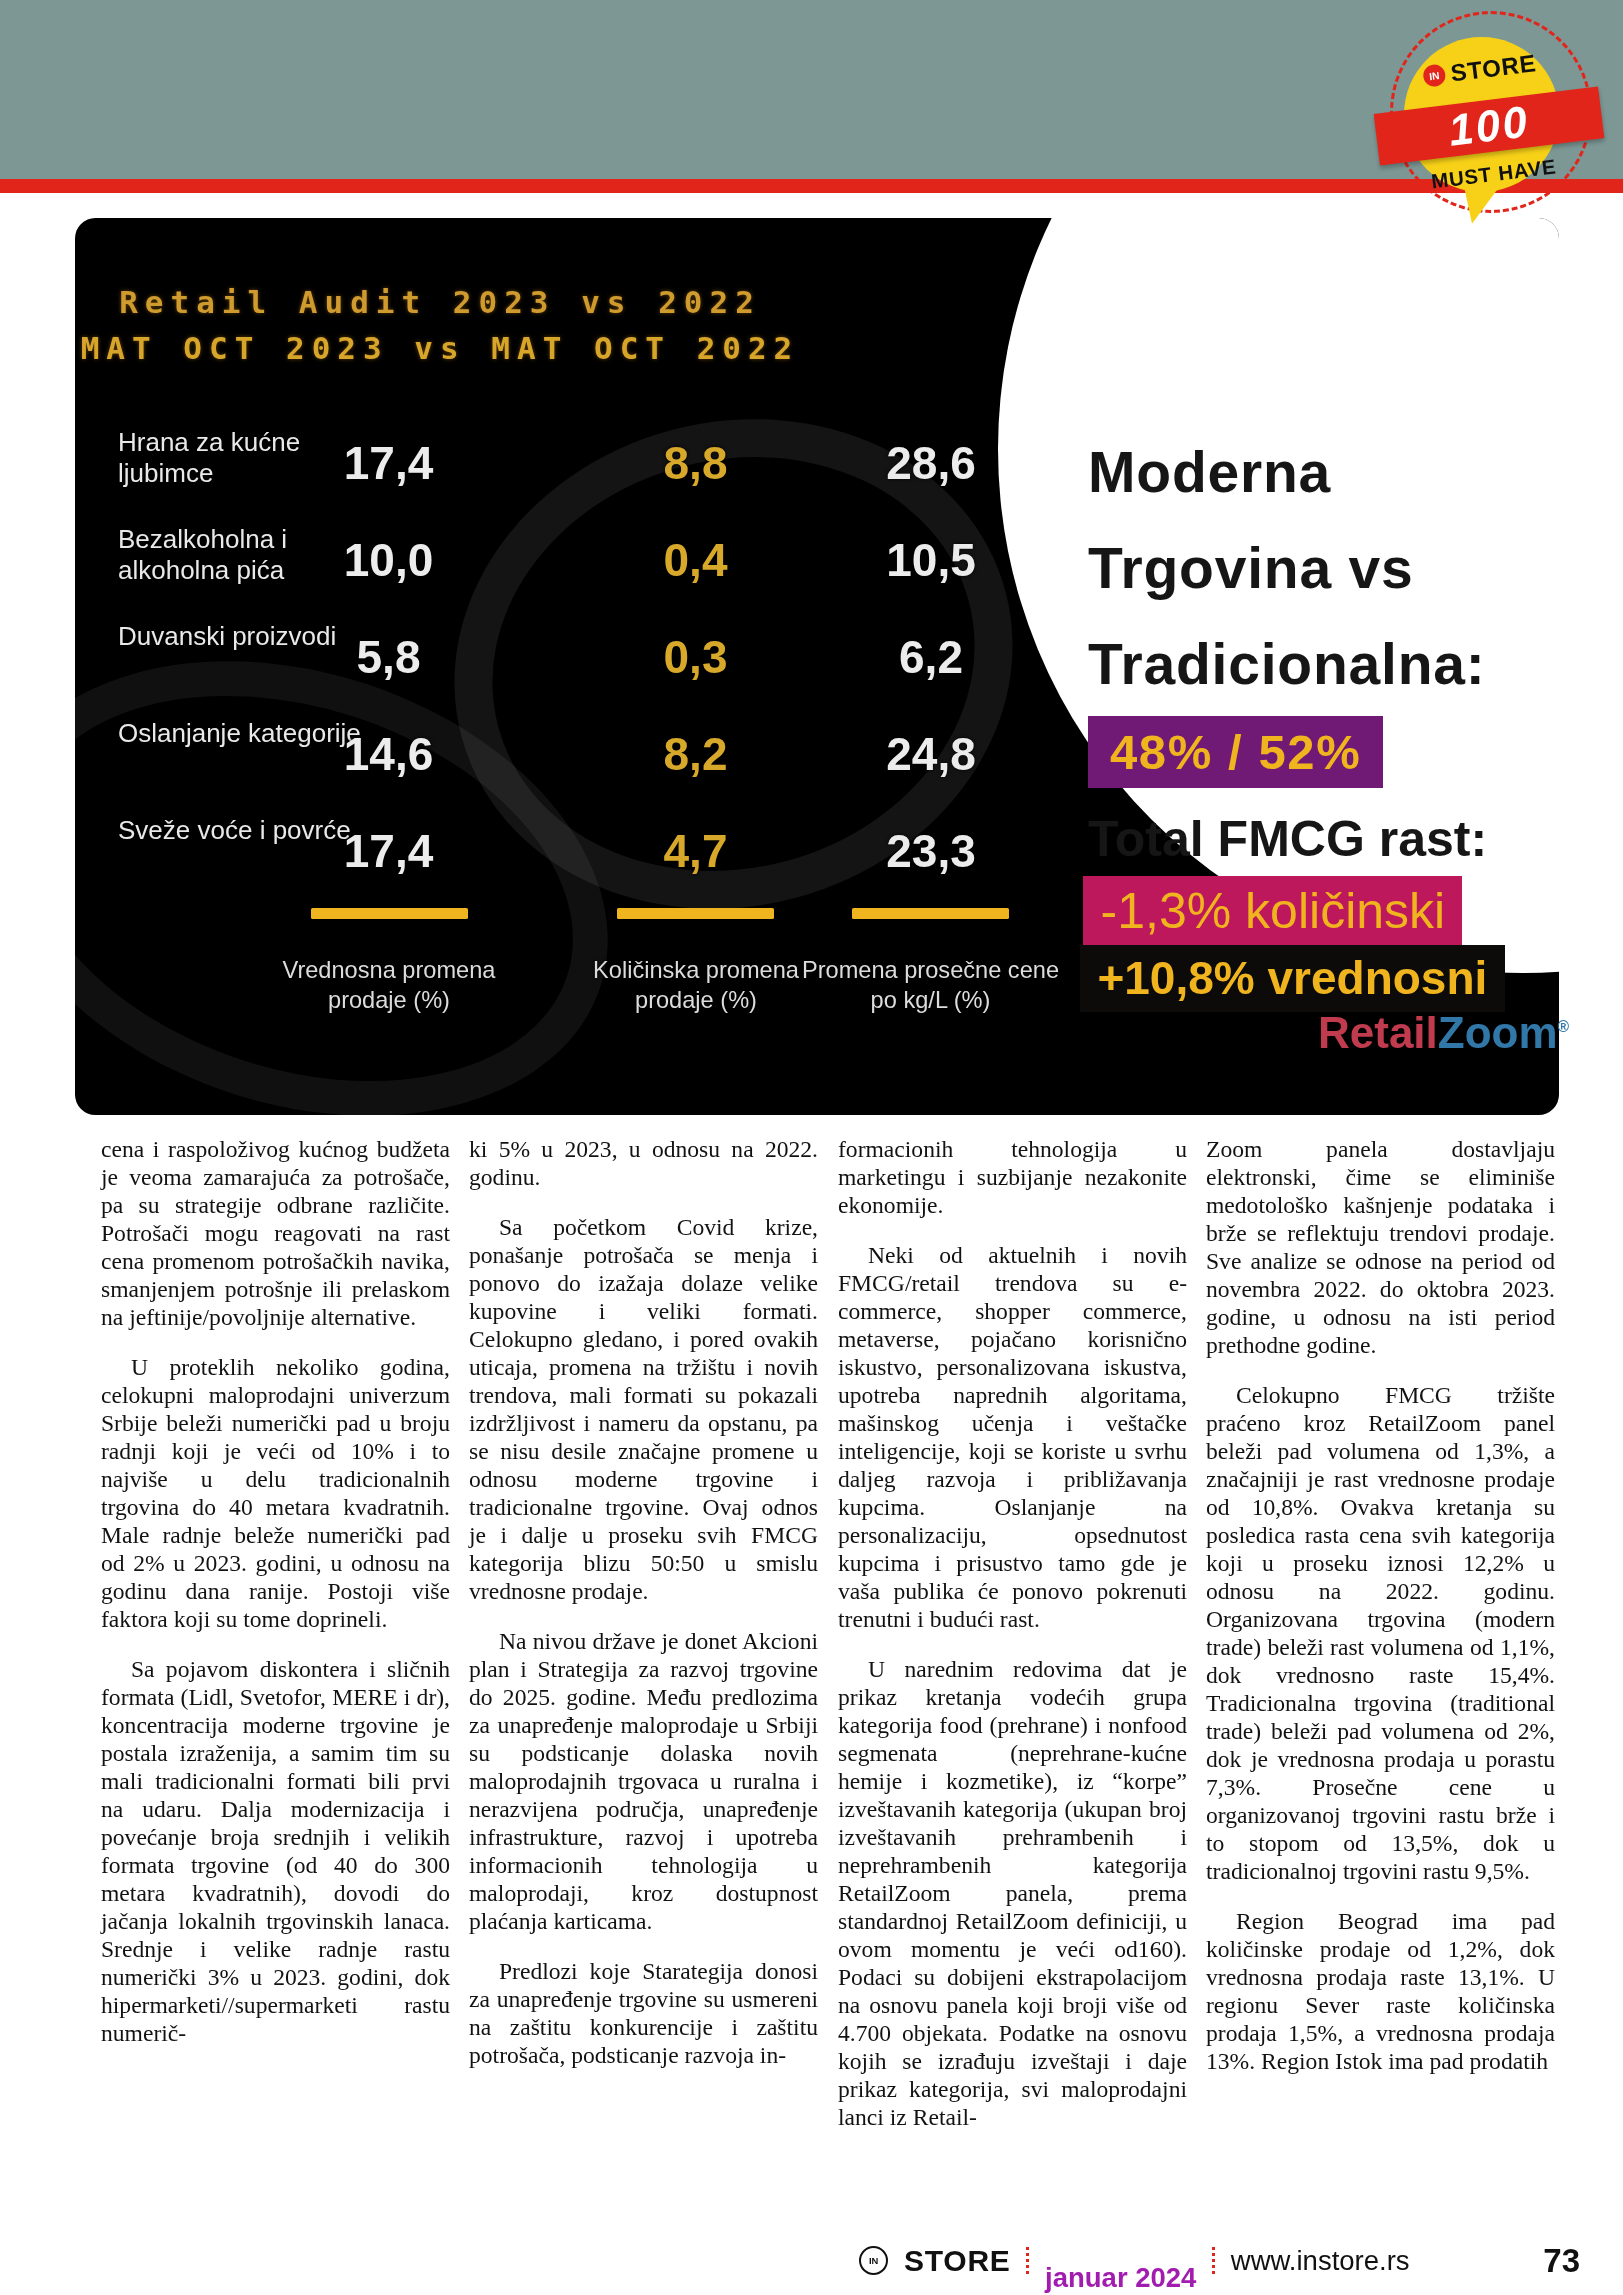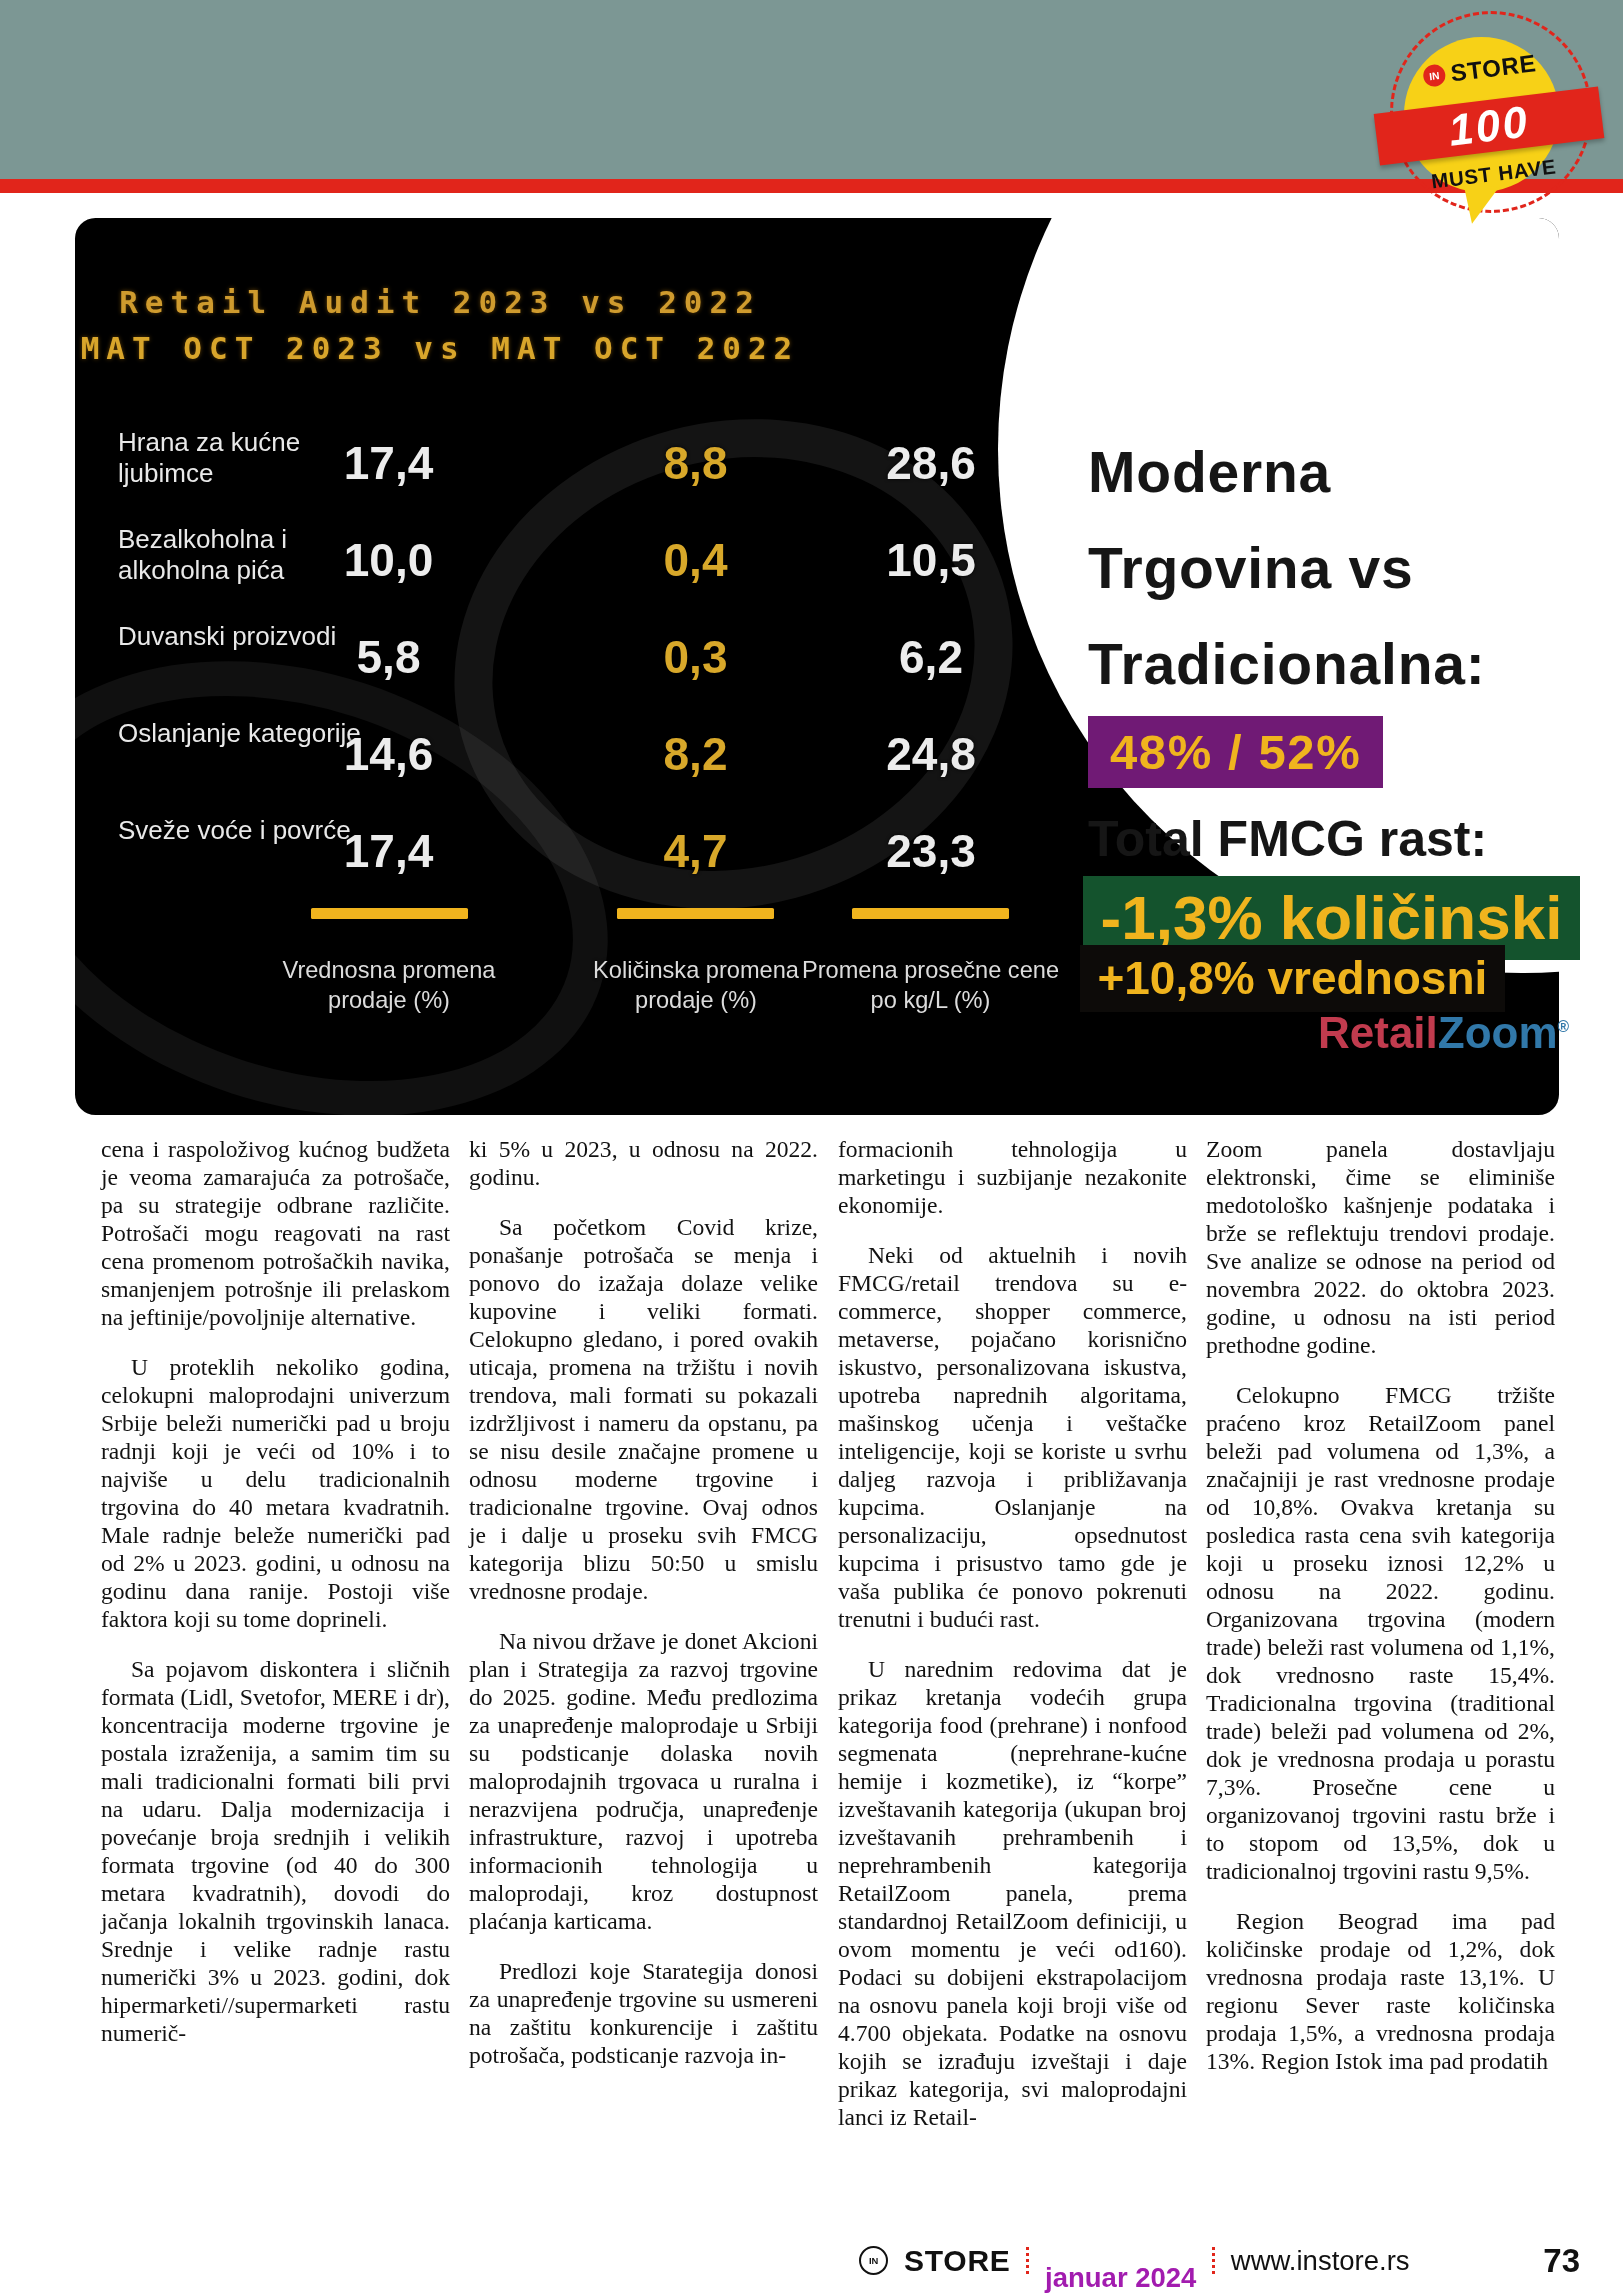--- a/index.html
+++ b/index.html
@@ -40,21 +40,21 @@
   .ig-bar{position:absolute;top:690px;width:157px;height:11px;background:#f0b41e;border-radius:1.6px;}
   .ig-bar1{left:236px;} .ig-bar2{left:542px;} .ig-bar3{left:777px;}
   .ig-foot{position:absolute;top:737px;font-size:23.6px;line-height:30px;color:#dcdcdc;text-align:center;text-shadow:0 0 3.1px rgba(0,0,0,.9);}
   .ig-foot1{left:196px;width:236px;} .ig-foot2{left:503px;width:236px;} .ig-foot3{left:722px;width:267px;text-align:center;}
 
   
   .rp{position:absolute;left:1088px;top:424px;width:518px;z-index:4;}
   .rp-heading{font-size:57px;font-weight:bold;color:#161616;line-height:96px;letter-spacing:0.8px;}
   .rp-ratio{position:absolute;left:0;top:292px;background:#701a75;color:#f0b41e;font-size:49px;font-weight:bold;padding:7.9px 22px;letter-spacing:1.6px;}
   .rp-sub{position:absolute;left:0;top:386px;font-size:50px;font-weight:bold;color:#161616;white-space:nowrap;}
-  .rp-stat1{position:absolute;left:-4.7px;top:452px;background:#14532d;color:#f0b41e;font-size:62px;font-weight:bold;padding:6.3px 17.3px;white-space:nowrap;}
+  .rp-stat1{position:absolute;left:-4.7px;top:452px;background:#be185d;color:#f0b41e;font-size:50px;font-weight:normal;padding:6.3px 17.3px;white-space:nowrap;}
   .rp-stat2{position:absolute;left:-7.9px;top:521px;background:#0d0b09;color:#f0b41e;font-size:46px;font-weight:bold;padding:6.3px 17.3px;white-space:nowrap;}
   .rz-logo{position:absolute;left:1318px;top:1008px;z-index:4;font-size:44px;font-weight:bold;font-family:"Liberation Sans",sans-serif;}
   .rz-retail{color:#c13b4e;} .rz-zoom{color:#3178a9;}
   .rz-reg{font-size:15.7px;color:#3178a9;vertical-align:super;}
 
   
   .article{position:absolute;left:101px;top:1135px;width:1461px;height:1092px;}
   .col{position:absolute;top:0;width:349px;font-family:"Liberation Serif",serif;font-size:23.6px;line-height:28px;text-align:justify;color:#121212;}
   .col1{left:0;} .col2{left:368px;} .col3{left:737px;} .col4{left:1105px;}
   .col p{margin:0 0 22px 0;}

